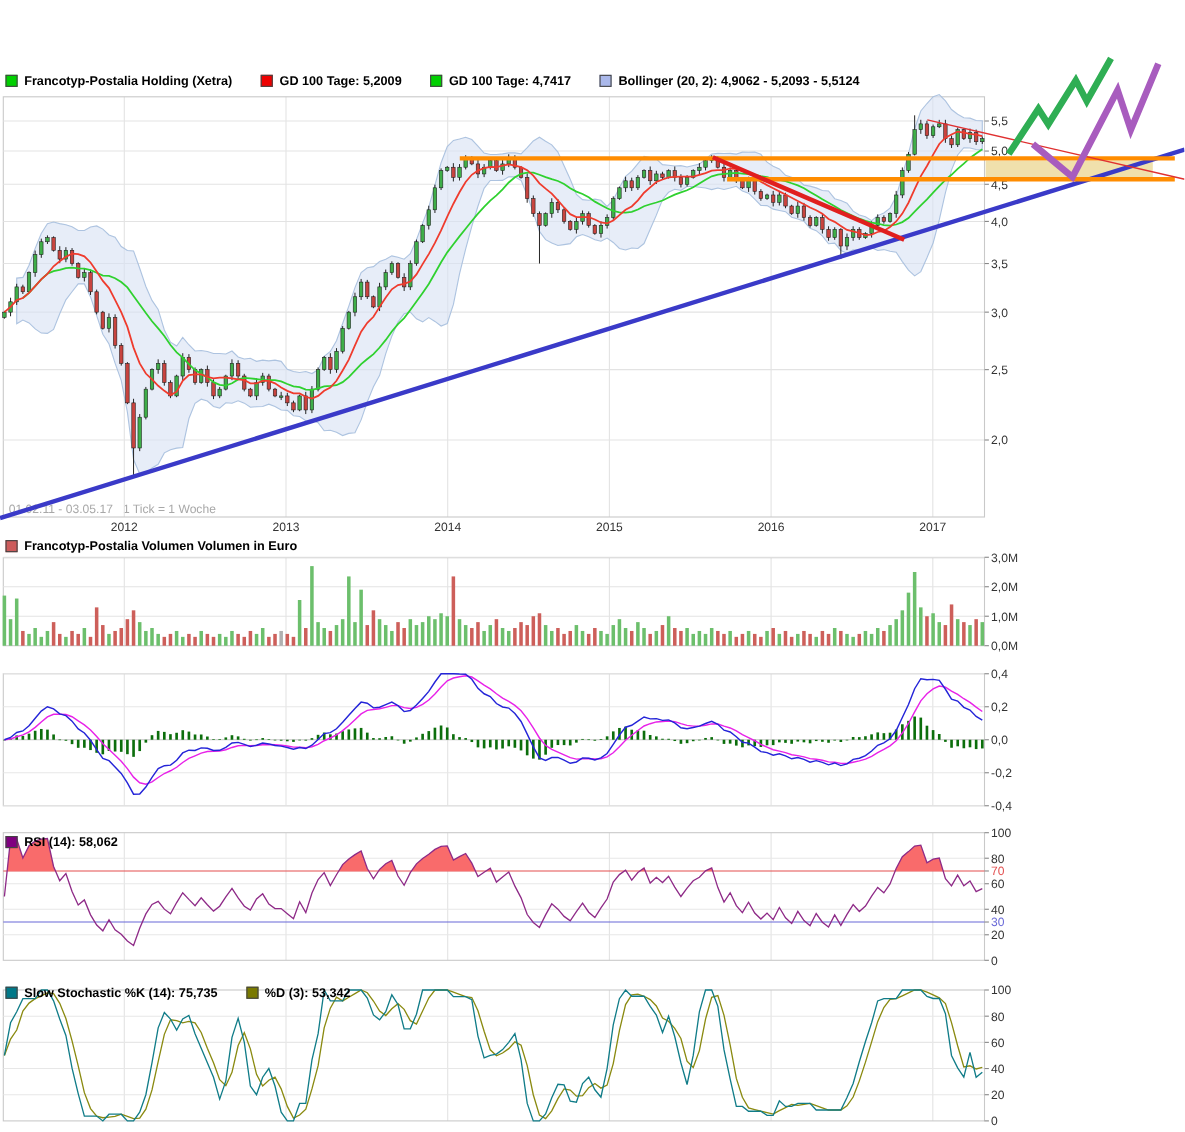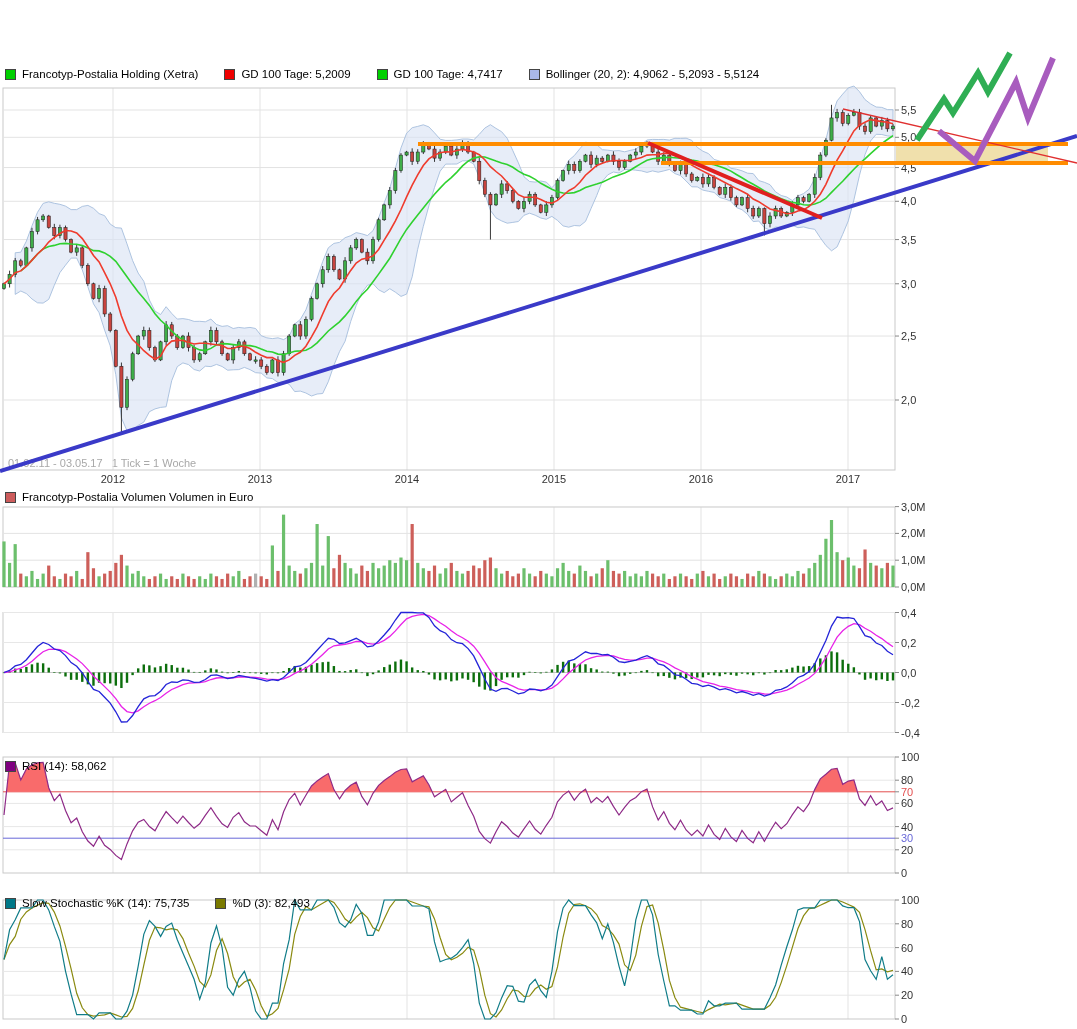--- a/index.html
+++ b/index.html
@@ -2,21 +2,21 @@
 <html><head>
 <meta charset="utf-8">
 <style>
   html,body{margin:0;padding:0;background:#fff;}
   .stage{position:relative;width:1077px;height:1029px;background:#fff;
          font-family:"Liberation Sans",sans-serif;overflow:hidden;}
   svg{position:absolute;left:0;top:0;z-index:1;}
   svg text{font-family:"Liberation Sans",sans-serif;}
   .legend{position:absolute;left:5px;display:flex;align-items:center;z-index:2;
           font-size:11.5px;color:#000;white-space:nowrap;}
-  .li{display:flex;align-items:center;margin-right:26px;}
+  .li{display:flex;align-items:flex-start;margin-right:26px;font-weight:bold;}
   .sw{width:9px;height:9px;border:1px solid #444;display:inline-block;margin-right:6px;flex:none;}
   .note{position:absolute;left:8px;top:457px;z-index:0;font-size:11px;color:#a8a8a8;}
 </style>
 </head>
 <body>
 
 <div class="stage">
 
   <div class="legend" style="top:68px">
     <div class="li">
@@ -54,21 +54,21 @@
     </div>
   </div>
 
   <div class="legend" style="top:897px">
     <div class="li">
       <span class="sw" style="background: rgb(0, 120, 136);"></span>
       <span>Slow Stochastic %K (14): 75,735</span>
     </div>
     <div class="li">
       <span class="sw" style="background: rgb(122, 122, 0);"></span>
-      <span>%D (3): 82,493</span>
+      <span>%D (3): 53,342</span>
     </div>
   </div>
 
   <svg id="chart" width="1077" height="1029" viewBox="0 0 1077 1029">
       <g>
         <line x1="113" y1="88" x2="113" y2="470" stroke="#e3e3e3" stroke-width="1"></line>
         <line x1="260" y1="88" x2="260" y2="470" stroke="#e3e3e3" stroke-width="1"></line>
         <line x1="407" y1="88" x2="407" y2="470" stroke="#e3e3e3" stroke-width="1"></line>
         <line x1="554" y1="88" x2="554" y2="470" stroke="#e3e3e3" stroke-width="1"></line>
         <line x1="701" y1="88" x2="701" y2="470" stroke="#e3e3e3" stroke-width="1"></line>

